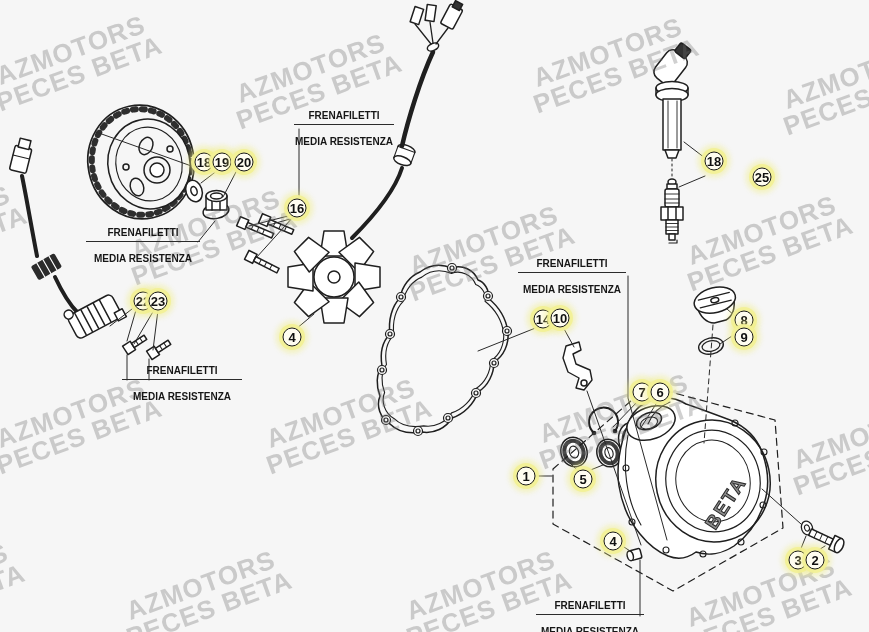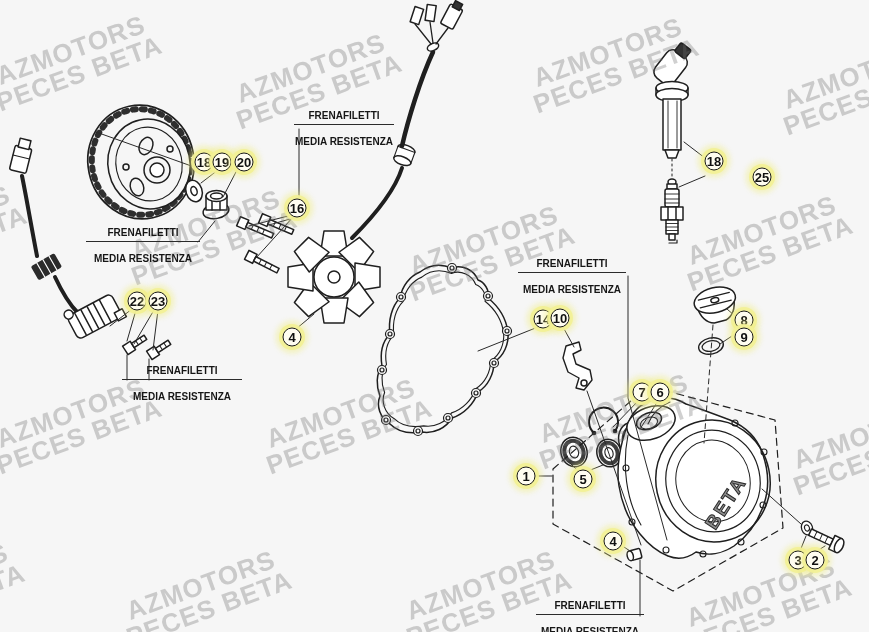--- a/index.html
+++ b/index.html
@@ -473,21 +473,21 @@
       </div>
       <div class="note" style="left: 536px; top: 600px; width: 108px;">
         <span class="l1">FRENAFILETTI</span>
         <span class="l2">MEDIA RESISTENZA</span>
       </div>
       <div class="callout" style="left: 204px; top: 162px;">18</div>
       <div class="callout" style="left: 222px; top: 162px;">19</div>
       <div class="callout" style="left: 244px; top: 162px;">20</div>
       <div class="callout" style="left: 297px; top: 208px;">16</div>
       <div class="callout" style="left: 292px; top: 337px;">4</div>
-      <div class="callout" style="left: 137px; top: 301px;">22</div>
+      <div class="callout" style="left: 143px; top: 301px;">22</div>
       <div class="callout" style="left: 158px; top: 301px;">23</div>
       <div class="callout" style="left: 543px; top: 319px;">14</div>
       <div class="callout" style="left: 560px; top: 318px;">10</div>
       <div class="callout" style="left: 714px; top: 161px;">18</div>
       <div class="callout" style="left: 714px; top: 177px; margin-left: 48px;">25</div>
       <div class="callout" style="left: 744px; top: 320px;">8</div>
       <div class="callout" style="left: 744px; top: 337px;">9</div>
       <div class="callout" style="left: 642px; top: 392px;">7</div>
       <div class="callout" style="left: 660px; top: 392px;">6</div>
       <div class="callout" style="left: 526px; top: 476px;">1</div>

